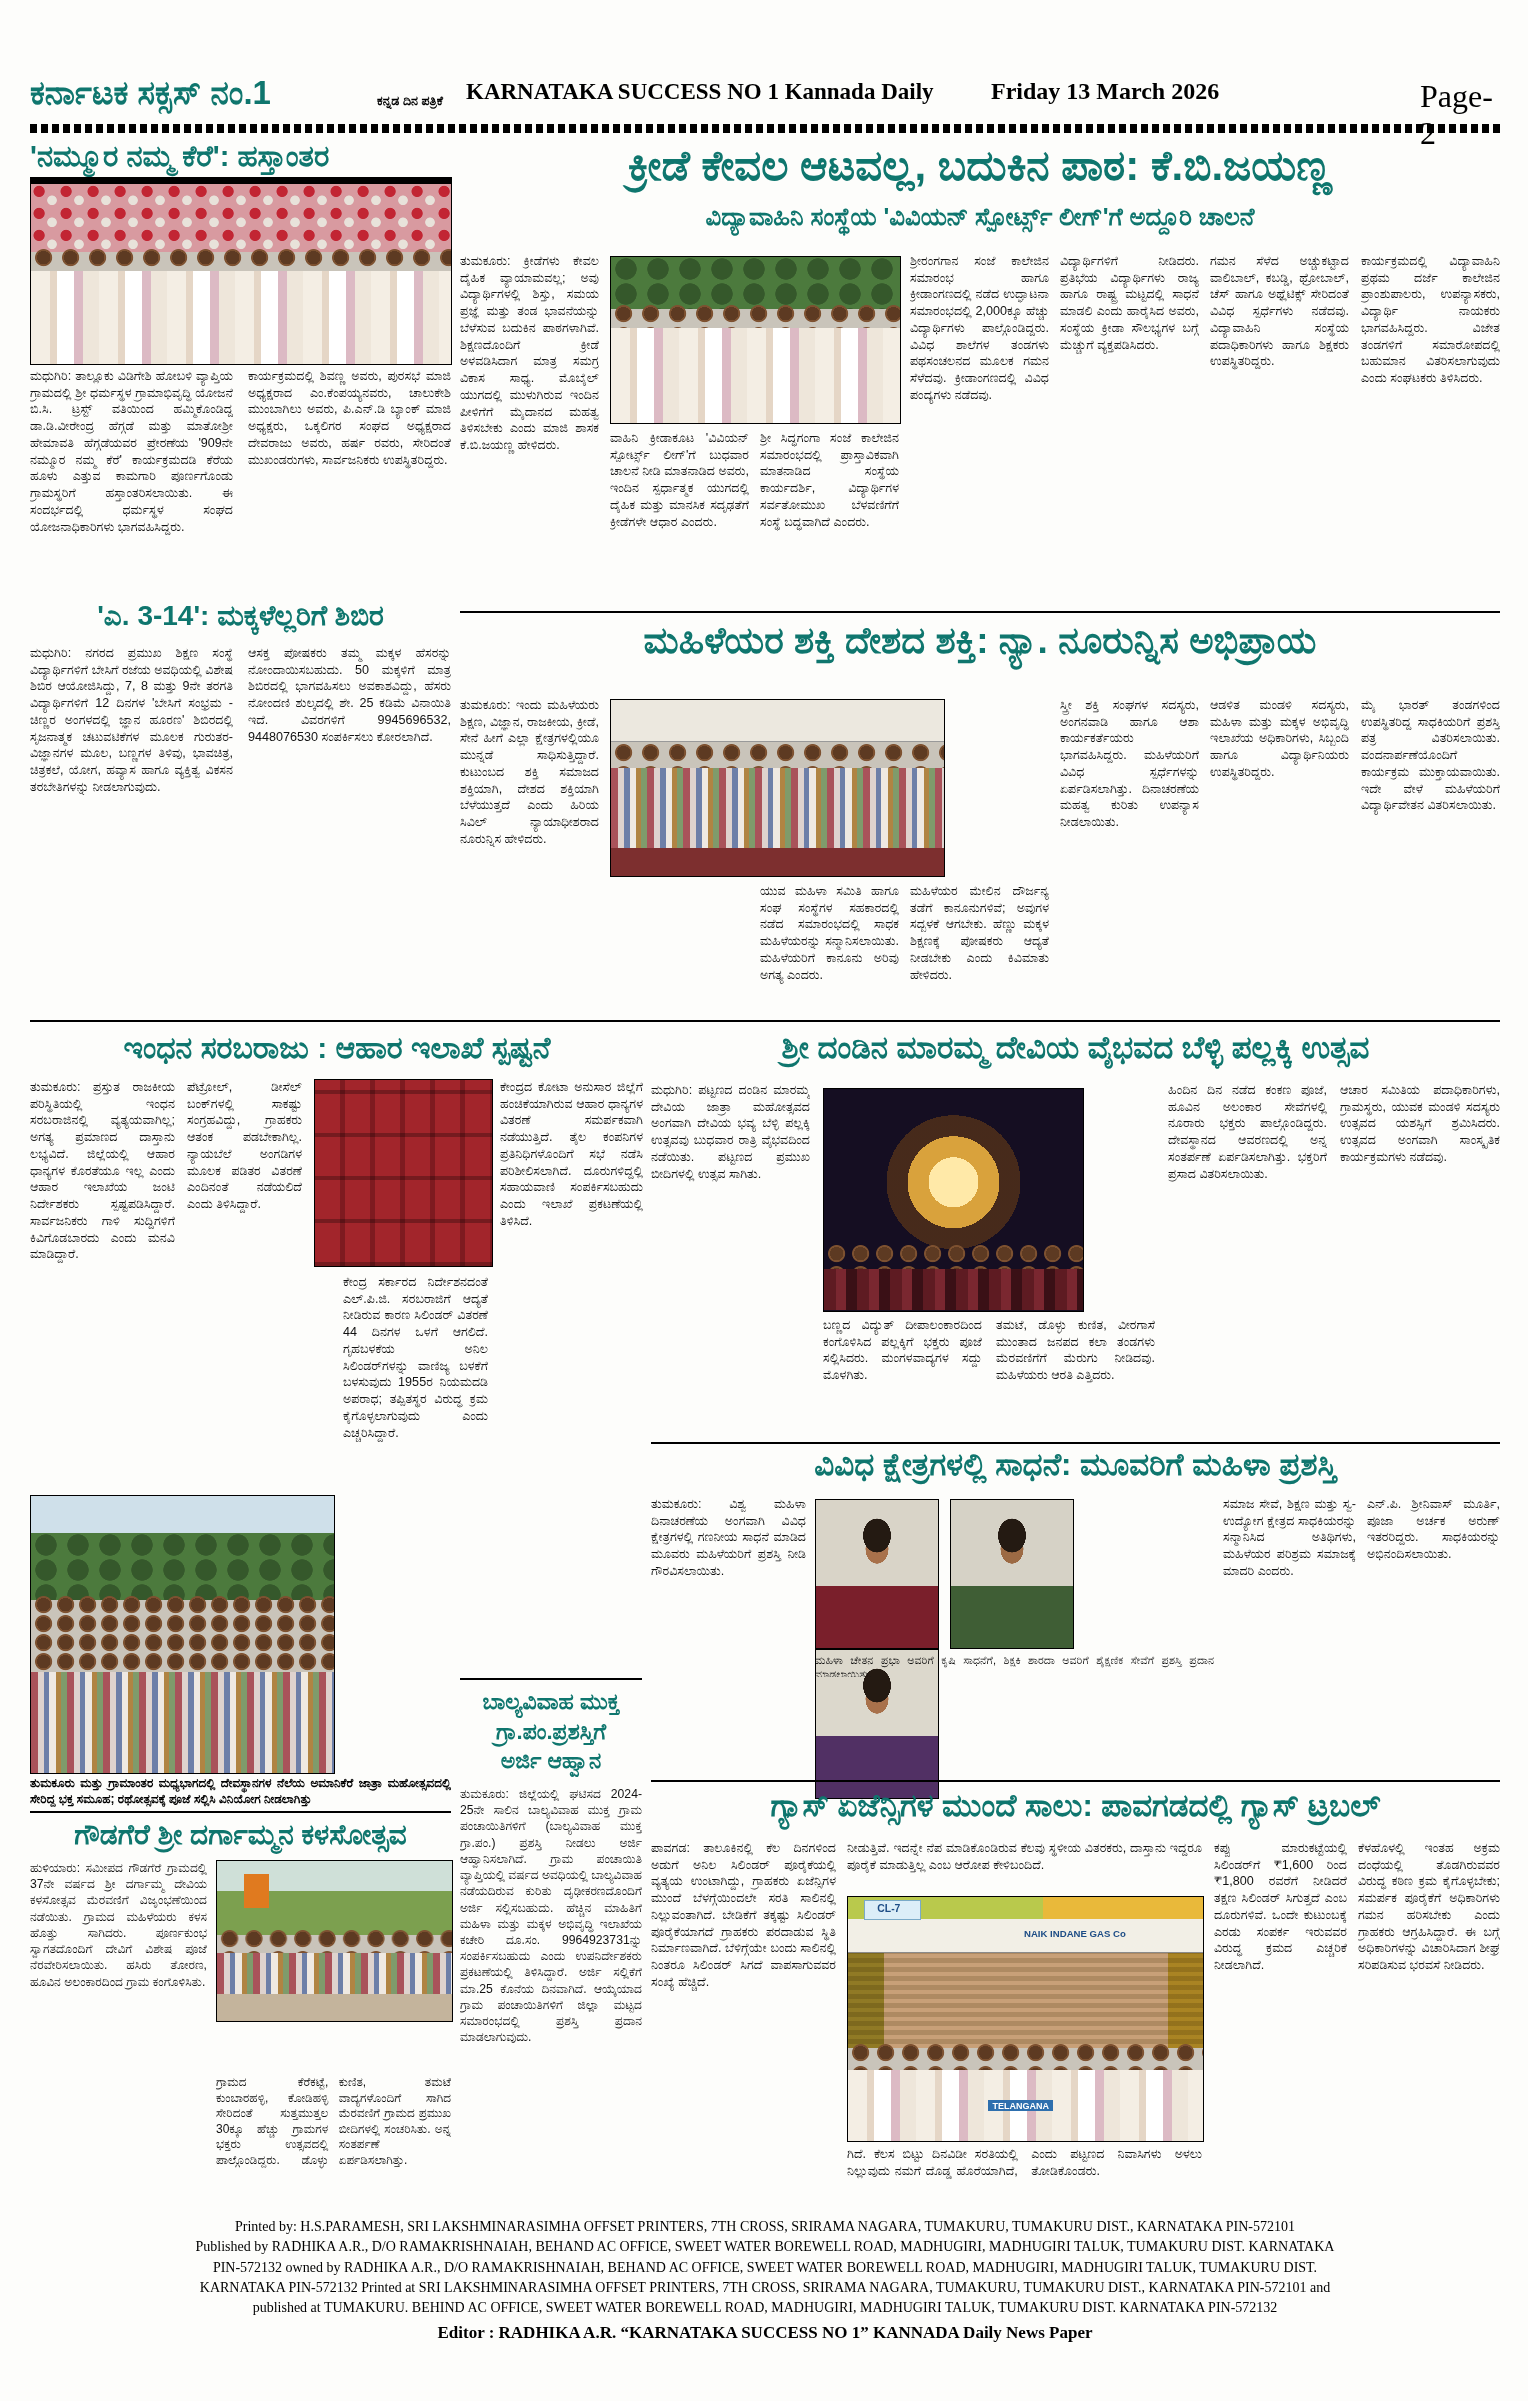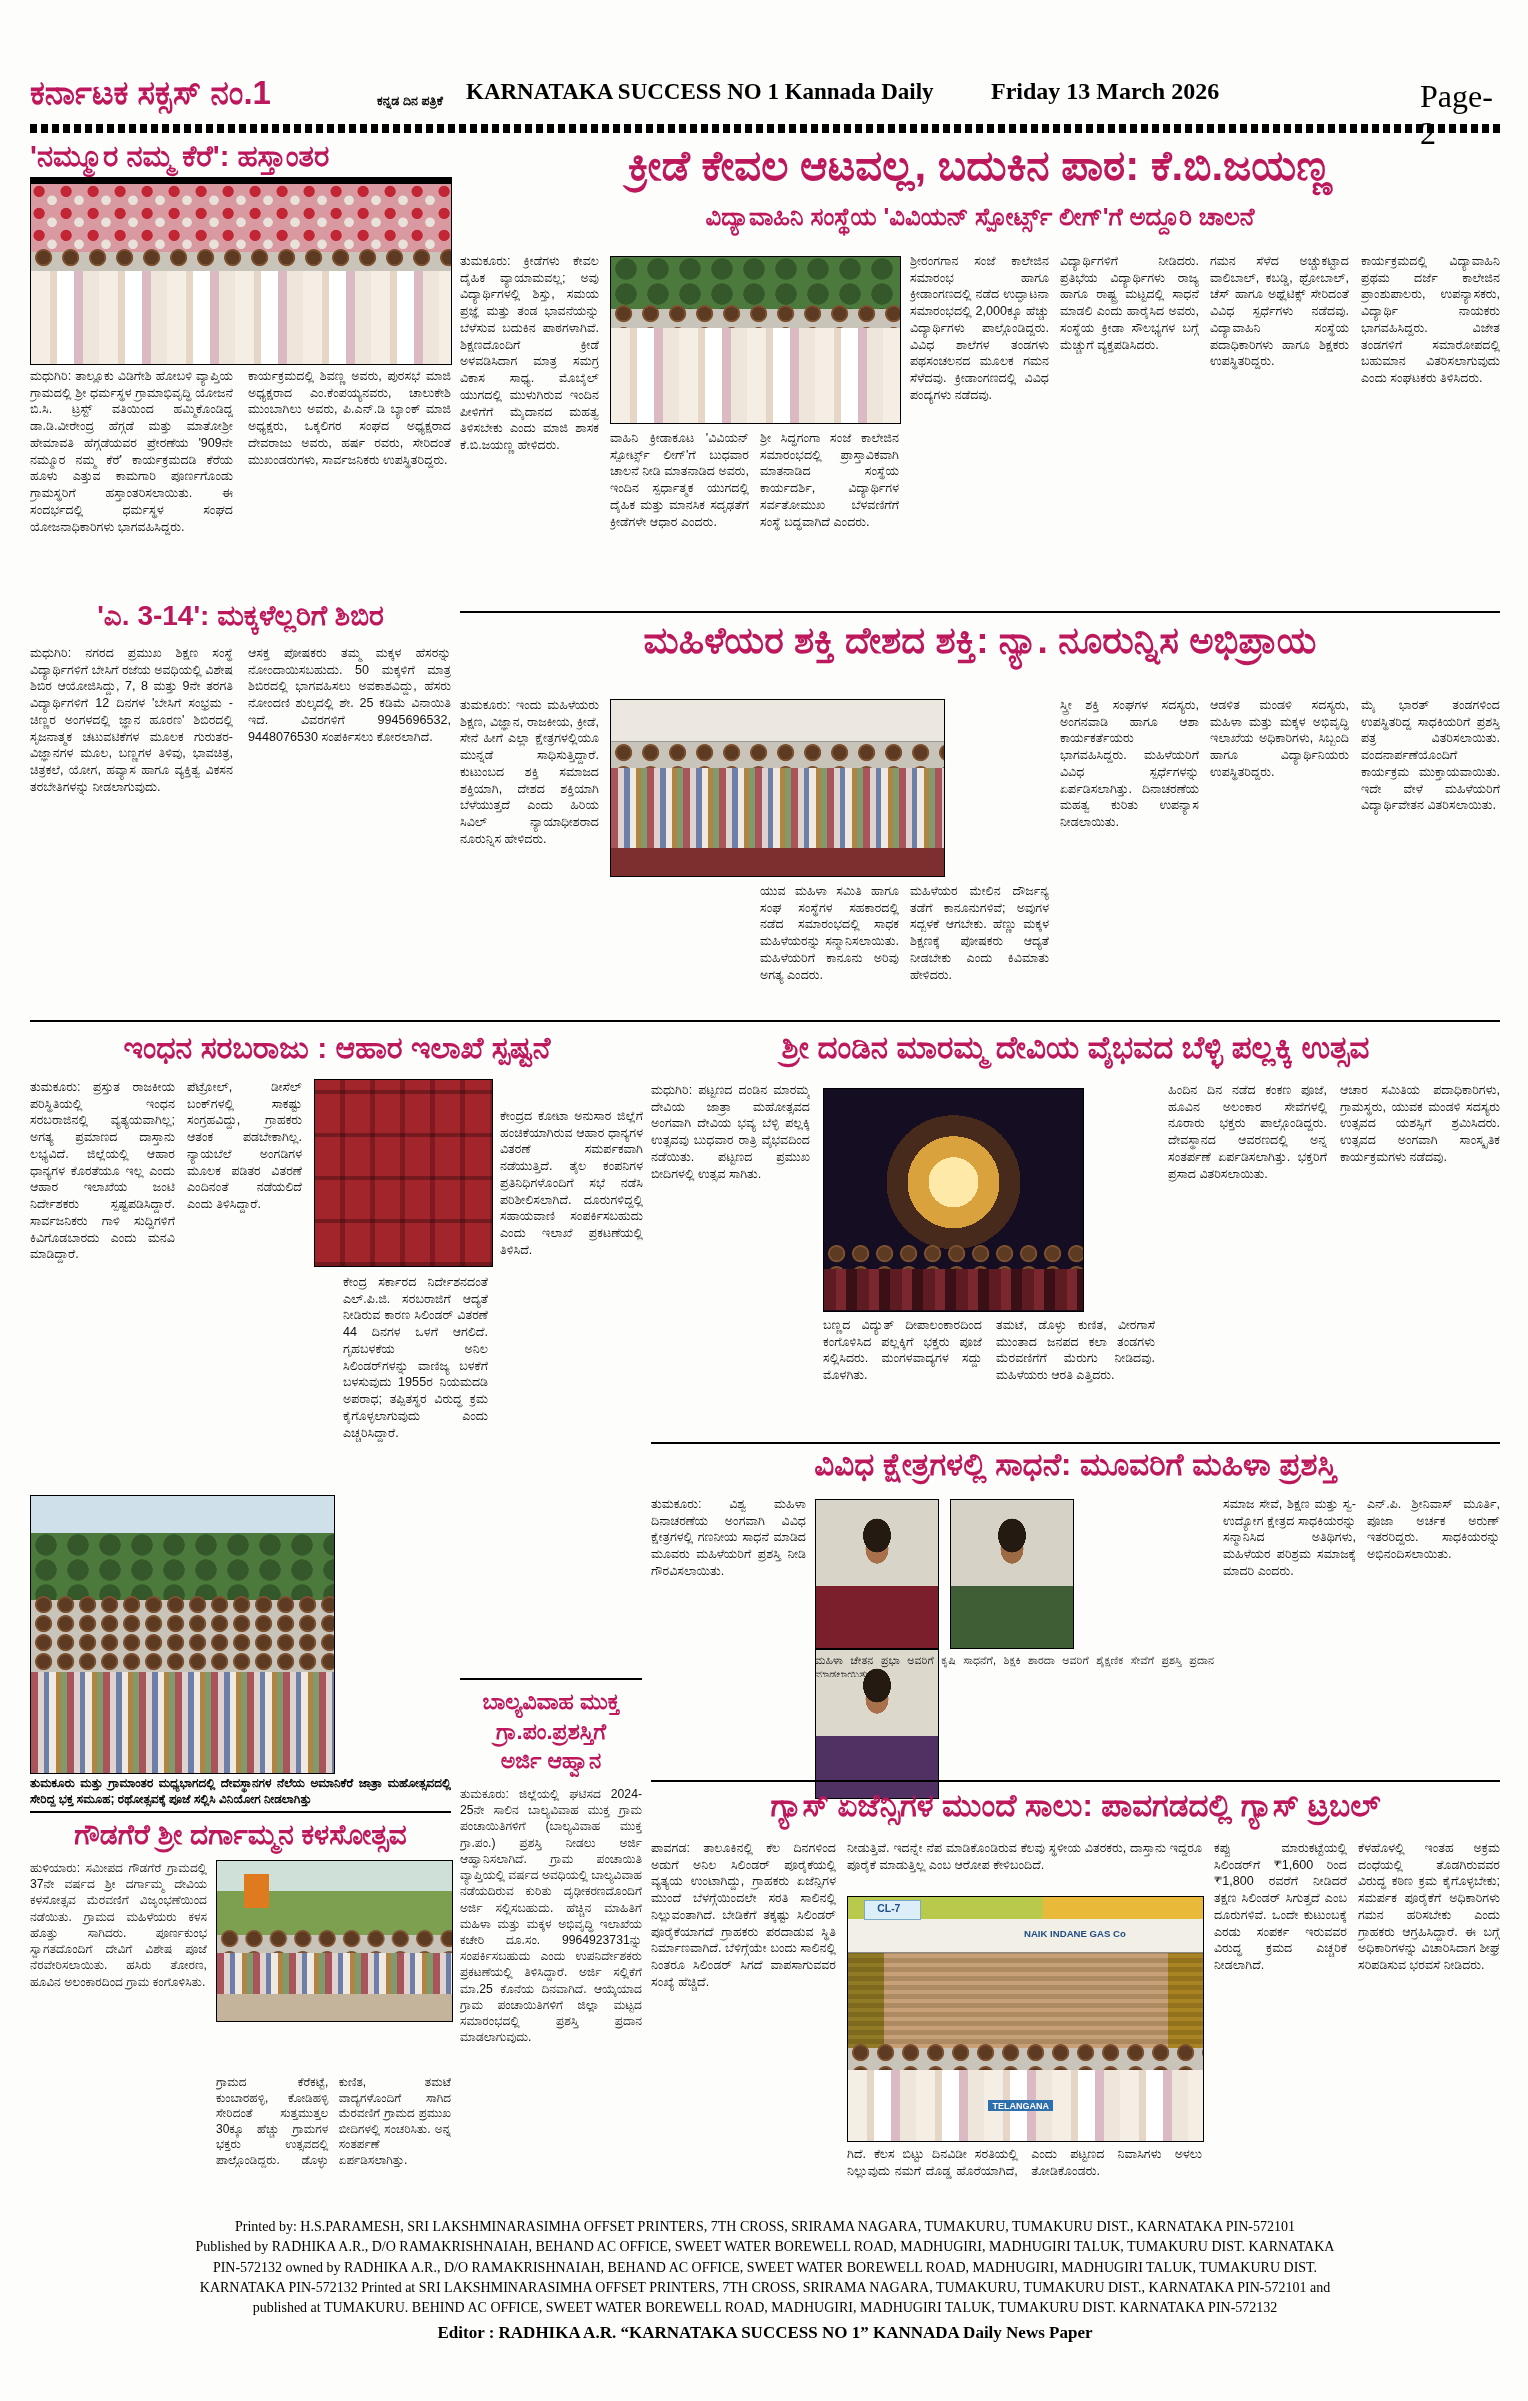--- a/index.html
+++ b/index.html
@@ -1,19 +1,19 @@
 <!DOCTYPE html>
 <html style="font-size:12px"><head>
 <meta charset="utf-8">
 <style>
   html,body{margin:0;padding:0;background:#888;}
   .page{position:relative;width:1528px;height:2401px;background:#fdfdfb;font-family:"Liberation Sans",sans-serif;color:#000;overflow:hidden;}
   .abs{position:absolute;}
   .center{text-align:center;}
-  .kn-head{font-weight:bold;color:#be185d;line-height:1.12;}
+  .kn-head{font-weight:bold;color:#0f766e;line-height:1.12;}
   .body-col{font-size:12.6px;line-height:1.33;text-align:justify;overflow:hidden;color:#111;word-break:break-word;}
   .small-col{font-size:12px;line-height:1.3;text-align:justify;overflow:hidden;color:#111;}
   .caption{font-size:12px;font-weight:bold;line-height:1.35;text-align:justify;overflow:hidden;}
   .rule{background:#000;}
   .dashes{background:repeating-linear-gradient(90deg,#000 0 6.7px,transparent 6.7px 11px);}
   .photo{position:absolute;border:0.7px solid #000;overflow:hidden;background:#c9c4ba;}
   .strip{position:absolute;left:0;right:0;}
   .heads{background-image:radial-gradient(circle 8.1px at 12.6px 9.6px,#5d3a22 0 6.7px,#7d5130 6.7px 8.1px,transparent 9px);background-size:27px 22px;background-repeat:repeat;}
   .shirts{background:repeating-linear-gradient(90deg,#f4eee4 0 19px,#e5d6c6 19px 26px,#ffffff 26px 43px,#dcbac4 43px 52px,#eee6da 52px 68px);}
   .crowdmix{background:repeating-linear-gradient(90deg,#a9535a 0 7.4px,#ded3ce 7.4px 12.6px,#6d7fa8 12.6px 18.5px,#efe9e2 18.5px 25px,#b08443 25px 30px,#7f9b6b 30px 36px);}
@@ -87,21 +87,21 @@
   <div class="abs rule" style="left:30px;top:1020px;width:1470px;height:1.5px;"></div>
 
   <div class="abs kn-head center" style="left:30px;top:1031px;width:614px;font-size:30px;">ಇಂಧನ ಸರಬರಾಜು : ಆಹಾರ ಇಲಾಖೆ ಸ್ಪಷ್ಟನೆ</div>
   <div class="abs" style="left:30px;top:1079px;width:614px;height:730px;">
     <div class="photo" style="left:284px;top:0;width:177px;height:186px;">
       <div class="strip" style="top:0;height:186px;background:repeating-linear-gradient(90deg,#a2252b 0 25px,#7e1a20 25px 30px),repeating-linear-gradient(0deg,rgba(0,0,0,.28) 0 3.7px,rgba(255,255,255,.06) 3.7px 43px);background-blend-mode:multiply;"></div>
     </div>
     <div class="abs body-col" style="left:0;top:0;width:145px;height:411px;">ತುಮಕೂರು: ಪ್ರಸ್ತುತ ರಾಜಕೀಯ ಪರಿಸ್ಥಿತಿಯಲ್ಲಿ ಇಂಧನ ಸರಬರಾಜಿನಲ್ಲಿ ವ್ಯತ್ಯಯವಾಗಿಲ್ಲ; ಅಗತ್ಯ ಪ್ರಮಾಣದ ದಾಸ್ತಾನು ಲಭ್ಯವಿದೆ. ಜಿಲ್ಲೆಯಲ್ಲಿ ಆಹಾರ ಧಾನ್ಯಗಳ ಕೊರತೆಯೂ ಇಲ್ಲ ಎಂದು ಆಹಾರ ಇಲಾಖೆಯ ಜಂಟಿ ನಿರ್ದೇಶಕರು ಸ್ಪಷ್ಟಪಡಿಸಿದ್ದಾರೆ. ಸಾರ್ವಜನಿಕರು ಗಾಳಿ ಸುದ್ದಿಗಳಿಗೆ ಕಿವಿಗೊಡಬಾರದು ಎಂದು ಮನವಿ ಮಾಡಿದ್ದಾರೆ.</div>
     <div class="abs body-col" style="left:157px;top:0;width:115px;height:411px;">ಪೆಟ್ರೋಲ್, ಡೀಸೆಲ್ ಬಂಕ್‌ಗಳಲ್ಲಿ ಸಾಕಷ್ಟು ಸಂಗ್ರಹವಿದ್ದು, ಗ್ರಾಹಕರು ಆತಂಕ ಪಡಬೇಕಾಗಿಲ್ಲ. ನ್ಯಾಯಬೆಲೆ ಅಂಗಡಿಗಳ ಮೂಲಕ ಪಡಿತರ ವಿತರಣೆ ಎಂದಿನಂತೆ ನಡೆಯಲಿದೆ ಎಂದು ತಿಳಿಸಿದ್ದಾರೆ.</div>
     <div class="abs body-col" style="left:313px;top:195px;width:145px;height:497px;">ಕೇಂದ್ರ ಸರ್ಕಾರದ ನಿರ್ದೇಶನದಂತೆ ಎಲ್.ಪಿ.ಜಿ. ಸರಬರಾಜಿಗೆ ಆದ್ಯತೆ ನೀಡಿರುವ ಕಾರಣ ಸಿಲಿಂಡರ್ ವಿತರಣೆ 44 ದಿನಗಳ ಒಳಗೆ ಆಗಲಿದೆ. ಗೃಹಬಳಕೆಯ ಅನಿಲ ಸಿಲಿಂಡರ್‌ಗಳನ್ನು ವಾಣಿಜ್ಯ ಬಳಕೆಗೆ ಬಳಸುವುದು 1955ರ ನಿಯಮದಡಿ ಅಪರಾಧ; ತಪ್ಪಿತಸ್ಥರ ವಿರುದ್ಧ ಕ್ರಮ ಕೈಗೊಳ್ಳಲಾಗುವುದು ಎಂದು ಎಚ್ಚರಿಸಿದ್ದಾರೆ.</div>
-    <div class="abs body-col" style="left:470px;top:0;width:143px;height:596px;margin-top:29px;">ಕೇಂದ್ರದ ಕೋಟಾ ಅನುಸಾರ ಜಿಲ್ಲೆಗೆ ಹಂಚಿಕೆಯಾಗಿರುವ ಆಹಾರ ಧಾನ್ಯಗಳ ವಿತರಣೆ ಸಮರ್ಪಕವಾಗಿ ನಡೆಯುತ್ತಿದೆ. ತೈಲ ಕಂಪನಿಗಳ ಪ್ರತಿನಿಧಿಗಳೊಂದಿಗೆ ಸಭೆ ನಡೆಸಿ ಪರಿಶೀಲಿಸಲಾಗಿದೆ. ದೂರುಗಳಿದ್ದಲ್ಲಿ ಸಹಾಯವಾಣಿ ಸಂಪರ್ಕಿಸಬಹುದು ಎಂದು ಇಲಾಖೆ ಪ್ರಕಟಣೆಯಲ್ಲಿ ತಿಳಿಸಿದೆ.</div>
+    <div class="abs body-col" style="left:470px;top:0;width:143px;height:596px;">ಕೇಂದ್ರದ ಕೋಟಾ ಅನುಸಾರ ಜಿಲ್ಲೆಗೆ ಹಂಚಿಕೆಯಾಗಿರುವ ಆಹಾರ ಧಾನ್ಯಗಳ ವಿತರಣೆ ಸಮರ್ಪಕವಾಗಿ ನಡೆಯುತ್ತಿದೆ. ತೈಲ ಕಂಪನಿಗಳ ಪ್ರತಿನಿಧಿಗಳೊಂದಿಗೆ ಸಭೆ ನಡೆಸಿ ಪರಿಶೀಲಿಸಲಾಗಿದೆ. ದೂರುಗಳಿದ್ದಲ್ಲಿ ಸಹಾಯವಾಣಿ ಸಂಪರ್ಕಿಸಬಹುದು ಎಂದು ಇಲಾಖೆ ಪ್ರಕಟಣೆಯಲ್ಲಿ ತಿಳಿಸಿದೆ.</div>
     <div class="photo" style="left:0;top:416px;width:303px;height:277px;">
       <div class="strip" style="top:0;height:41px;background:#cfe0ea;"></div>
       <div class="strip trees" style="top:37px;height:67px;"></div>
       <div class="strip heads" style="top:99px;height:81px;background-size:22px 19px;"></div>
       <div class="strip crowdmix" style="top:176px;height:101px;"></div>
     </div>
     <div class="abs caption" style="left:0;top:696px;width:421px;height:34px;">ತುಮಕೂರು ಮತ್ತು ಗ್ರಾಮಾಂತರ ಮಧ್ಯಭಾಗದಲ್ಲಿ ದೇವಸ್ಥಾನಗಳ ನೆಲೆಯ ಅಮಾನಿಕೆರೆ ಜಾತ್ರಾ ಮಹೋತ್ಸವದಲ್ಲಿ ಸೇರಿದ್ದ ಭಕ್ತ ಸಮೂಹ; ರಥೋತ್ಸವಕ್ಕೆ ಪೂಜೆ ಸಲ್ಲಿಸಿ ವಿನಿಯೋಗ ನೀಡಲಾಗಿತ್ತು</div>
   </div>
 
   <div class="abs kn-head center" style="left:651px;top:1031px;width:849px;font-size:31px;">ಶ್ರೀ ದಂಡಿನ ಮಾರಮ್ಮ ದೇವಿಯ ವೈಭವದ ಬೆಳ್ಳಿ ಪಲ್ಲಕ್ಕಿ ಉತ್ಸವ</div>

